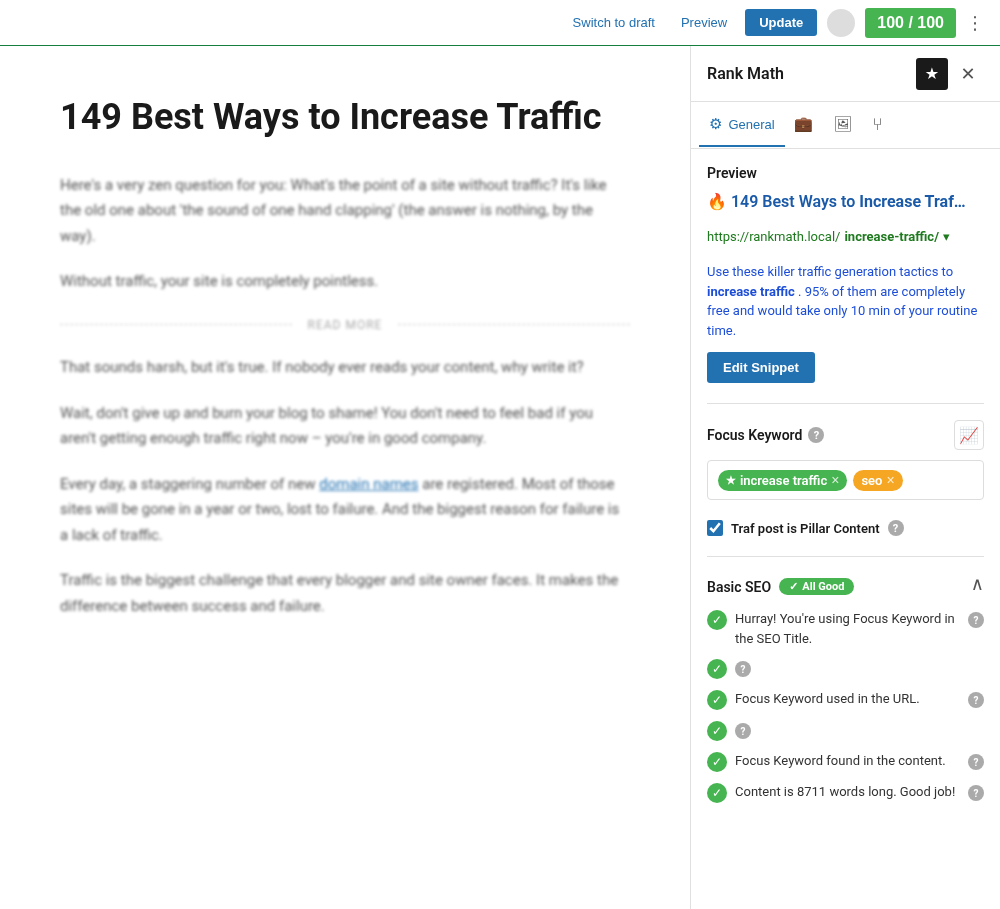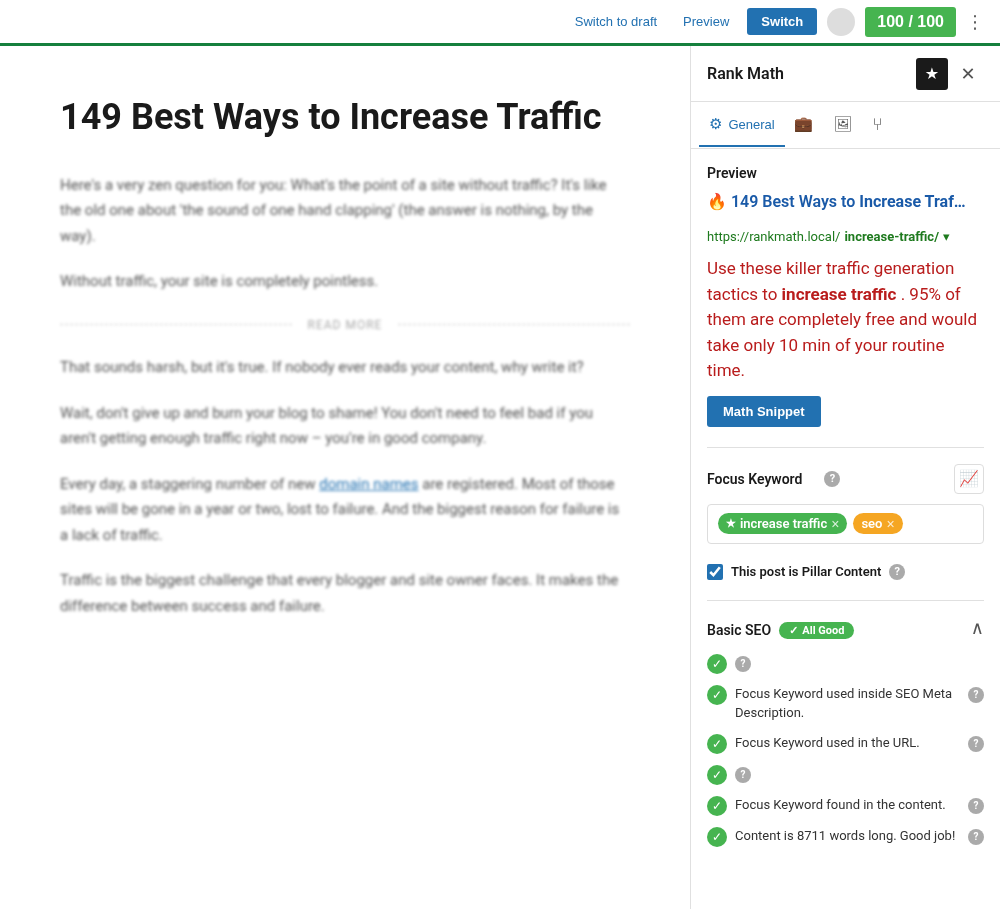--- a/index.html
+++ b/index.html
@@ -15,21 +15,21 @@
 
     
     .top-toolbar {
       background: #fff;
       height: 46px;
       display: flex;
       align-items: center;
       justify-content: flex-end;
       padding: 0 16px;
       gap: 10px;
-      border-bottom: 3px solid #15803d;
+      border-bottom: 1px solid #15803d;
       flex-shrink: 0;
     }
     .toolbar-btn-text {
       background: none;
       border: none;
       color: #2271b1;
       font-size: 13px;
       cursor: pointer;
       padding: 4px 8px;
     }
@@ -228,31 +228,31 @@
     .preview-title {
       font-size: 16px;
       font-weight: 600;
       color: #1a5aa8;
       margin-bottom: 16px;
       line-height: 1.4;
     }
     .preview-url {
       font-size: 13px;
       color: #1e7a1e;
-      margin-bottom: 12px;
+      margin-bottom: 18px;
       display: flex;
       align-items: center;
       gap: 4px;
     }
     .preview-url strong {
       font-weight: 700;
     }
     .preview-desc {
-      font-size: 17px;
-      color: #b91c1c;
+      font-size: 13px;
+      color: #1d4ed8;
       line-height: 1.5;
     }
     .preview-desc strong {
       font-weight: 700;
     }
     .edit-snippet-btn {
       margin-top: 12px;
       background: #2271b1;
       color: #fff;
       border: none;
@@ -269,21 +269,21 @@
     }
     .focus-keyword-header {
       display: flex;
       align-items: center;
       justify-content: space-between;
       margin-bottom: 10px;
     }
     .focus-keyword-label {
       display: flex;
       align-items: center;
-      gap: 22px;
+      gap: 6px;
       font-size: 14px;
       font-weight: 600;
       color: #1a1a1a;
     }
     .help-icon {
       width: 16px;
       height: 16px;
       border-radius: 50%;
       background: #aaa;
       color: #fff;
@@ -451,21 +451,21 @@
       border-top: 1px solid #e0e0e0;
       margin: 16px 0;
     }
   </style>
 </head>
 <body>
 
 <div class="top-toolbar">
   <button class="toolbar-btn-text">Switch to draft</button>
   <button class="toolbar-btn-text">Preview</button>
-  <button class="toolbar-btn-update">Switch</button>
+  <button class="toolbar-btn-update">Update</button>
   <div class="toolbar-circle"></div>
   <button class="toolbar-btn-seo">100 / 100</button>
   <button class="toolbar-dots">⋮</button>
 </div>
 
 <div class="main-area">
 
   <div class="editor-pane">
     <h1 class="post-title">149 Best Ways to Increase Traffic</h1>
     <div class="post-body">
@@ -523,21 +523,21 @@
         <div class="preview-url">
           <span>https://rankmath.local/</span>
             <strong>increase-traffic/</strong>
           <span style="cursor:pointer;">▾</span>
         </div>
         <div class="preview-desc">
           <span>Use these killer traffic generation tactics to</span>
           <strong>increase traffic</strong>
           <span>. 95% of them are completely free and would take only 10 min of your routine time.</span>
         </div>
-        <button class="edit-snippet-btn">Math Snippet</button>
+        <button class="edit-snippet-btn">Edit Snippet</button>
       </div>
 
       <hr class="divider">
 
       <div class="focus-keyword-section">
         <div class="focus-keyword-header">
           <div class="focus-keyword-label">
             <span>Focus Keyword</span>
             <span class="help-icon">?</span>
           </div>
@@ -553,21 +553,21 @@
           </span>
           <span class="keyword-tag secondary">
             <span>seo</span>
             <button class="tag-close">×</button>
           </span>
         </div>
       </div>
 
       <div class="pillar-content-row">
         <input type="checkbox" class="pillar-checkbox" checked="" style="">
-        <span class="pillar-label">This post is Pillar Content</span>
+        <span class="pillar-label">Traf post is Pillar Content</span>
         <span class="help-icon">?</span>
       </div>
 
       <hr class="divider">
 
       <div class="basic-seo-section">
         <div class="basic-seo-header">
           <div class="basic-seo-title-row">
             <span class="basic-seo-label">Basic SEO</span>
             <span class="all-good-badge">
@@ -575,26 +575,26 @@
               <span>All Good</span>
             </span>
           </div>
           <button class="collapse-btn">∧</button>
         </div>
 
         <div class="seo-check-list">
 
           <div class="seo-check-item">
             <div class="check-icon">✓</div>
+            <span class="check-text">Hurray! You're using Focus Keyword in the SEO Title.</span>
             <span class="check-help">?</span>
           </div>
 
           <div class="seo-check-item">
             <div class="check-icon">✓</div>
-            <span class="check-text">Focus Keyword used inside SEO Meta Description.</span>
             <span class="check-help">?</span>
           </div>
 
           <div class="seo-check-item">
             <div class="check-icon">✓</div>
             <span class="check-text">Focus Keyword used in the URL.</span>
             <span class="check-help">?</span>
           </div>
 
           <div class="seo-check-item">

